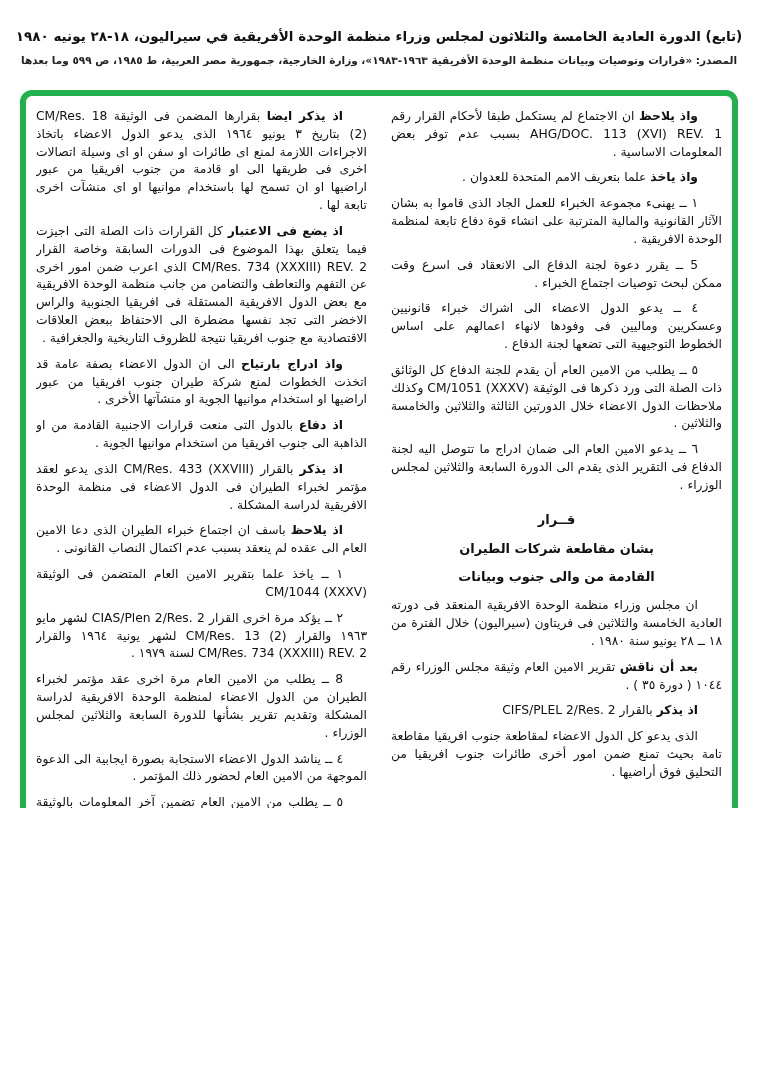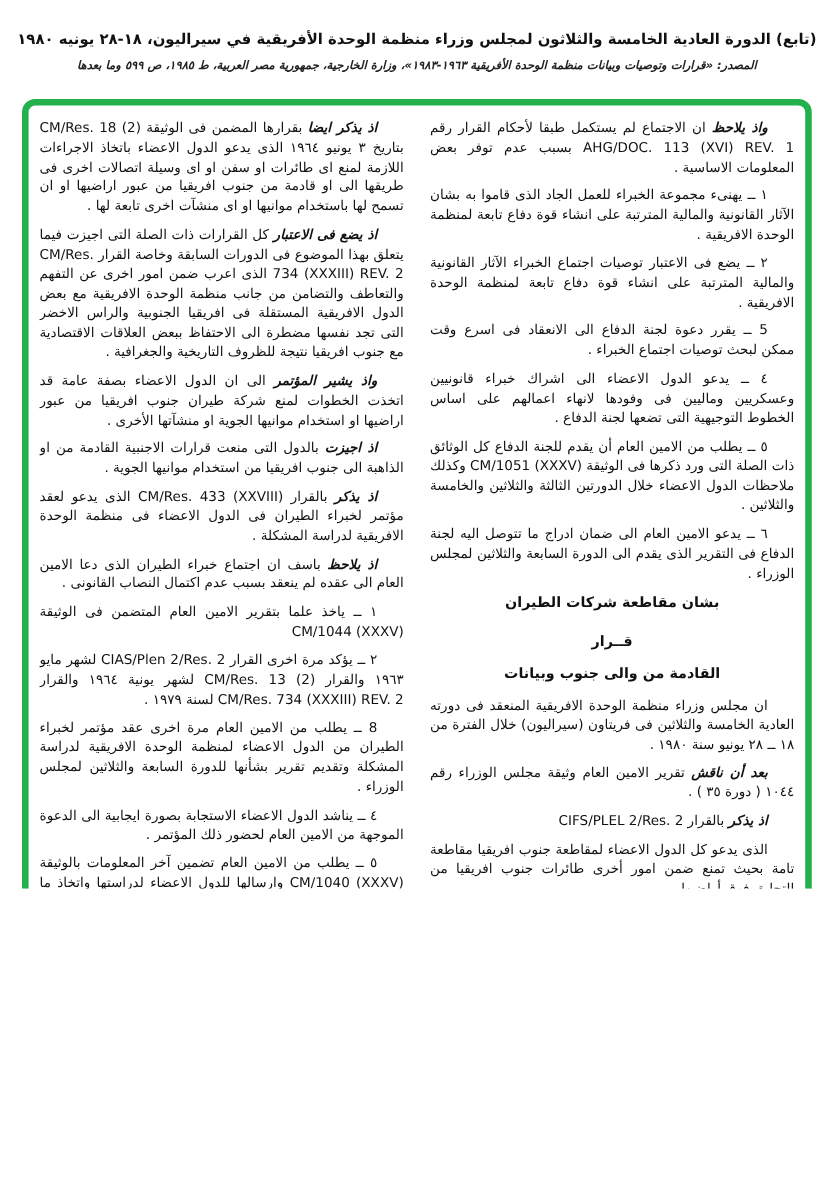--- a/index.html
+++ b/index.html
@@ -9,42 +9,42 @@
     background:#ffffff;
     font-family:"DejaVu Sans",sans-serif;
     color:#111111;
     overflow:hidden;
   }
   .hdr{
     position:absolute;left:0;right:0;
     text-align:center;direction:rtl;
   }
   .hdr-title{top:28px;font-size:13.5px;font-weight:bold;letter-spacing:0;}
-  .hdr-source{top:54px;font-size:10.5px;font-weight:bold;color:#222;font-style:italic;}
+  .hdr-source{top:54px;font-size:10.5px;font-weight:bold;color:#222;}
   .frame{
     position:absolute;
     left:20px;top:90px;width:718px;height:924px;
     border:6px solid #22b14c;
     border-radius:12px;
     box-sizing:border-box;
     padding:12px 10px 10px 10px;
     overflow:hidden;
     background:#ffffff;
   }
   .columns{
     display:flex;direction:rtl;gap:24px;height:100%;
   }
   .col{flex:1 1 0;direction:rtl;overflow:hidden;}
   .para{
     margin:0 0 8px 0;
     font-size:12.3px;line-height:1.45;
     text-align:justify;direction:rtl;
     text-indent:24px;
   }
-  .para b{font-weight:bold;font-style:italic;}
+  .para b{font-weight:bold;}
   .para.code{
     direction:ltr;text-align:left;text-indent:0;
     font-family:"DejaVu Serif",serif;
     font-size:12.5px;
     margin:14px 0 12px 0;
   }
   .para.heading{
     text-align:center;text-indent:0;font-weight:bold;
     font-size:13px;margin:10px 0 10px 0;
   }
@@ -60,39 +60,39 @@
 <div class="page" style="color: rgb(17, 17, 17);">
 
   <div class="hdr hdr-title" style="position:absolute;top:28px;">(تابع) الدورة العادية الخامسة والثلاثون لمجلس وزراء منظمة الوحدة الأفريقية في سيراليون، ١٨-٢٨ يونيه ١٩٨٠</div>
 
   <div class="hdr hdr-source" style="position:absolute;top:54px;">المصدر: «قرارات وتوصيات وبيانات منظمة الوحدة الأفريقية ١٩٦٣-١٩٨٣»، وزارة الخارجية، جمهورية مصر العربية، ط ١٩٨٥، ص ٥٩٩ وما بعدها</div>
 
   <div class="frame" style="border-color: rgb(34, 177, 76);">
     <div class="columns">
       <div class="col">
           <p class="para body"><b>واذ يلاحظ</b><span> ان الاجتماع لم يستكمل طبقا لأحكام القرار رقم AHG/DOC. 113 (XVI) REV. 1 بسبب عدم توفر بعض المعلومات الاساسية .</span></p>
+          <p class="para body"><b>واذ ياخذ</b><span> علما بتعريف الامم المتحدة للعدوان .</span></p>
           <p class="para body"><span>١ ــ يهنىء مجموعة الخبراء للعمل الجاد الذى قاموا به بشان الآثار القانونية والمالية المترتبة على انشاء قوة دفاع تابعة لمنظمة الوحدة الافريقية .</span></p>
-          <p class="para body"><span>٢ ــ يضع فى الاعتبار توصيات اجتماع الخبراء الآثار القانونية والمالية المترتبة على انشاء قوة دفاع تابعة لمنظمة الوحدة الافريقية .</span></p>
           <p class="para body"><span>5 ــ يقرر دعوة لجنة الدفاع الى الانعقاد فى اسرع وقت ممكن لبحث توصيات اجتماع الخبراء .</span></p>
           <p class="para body"><span>٤ ــ يدعو الدول الاعضاء الى اشراك خبراء قانونيين وعسكريين وماليين فى وفودها لانهاء اعمالهم على اساس الخطوط التوجيهية التى تضعها لجنة الدفاع .</span></p>
           <p class="para body"><span>٥ ــ يطلب من الامين العام أن يقدم للجنة الدفاع كل الوثائق ذات الصلة التى ورد ذكرها فى الوثيقة CM/1051 (XXXV) وكذلك ملاحظات الدول الاعضاء خلال الدورتين الثالثة والثلاثين والخامسة والثلاثين .</span></p>
           <p class="para body"><span>٦ ــ يدعو الامين العام الى ضمان ادراج ما تتوصل اليه لجنة الدفاع فى التقرير الذى يقدم الى الدورة السابعة والثلاثين لمجلس الوزراء .</span></p>
+          <p class="para heading first"><span>قــرار</span></p>
           <p class="para heading"><span>بشان مقاطعة شركات الطيران</span></p>
-          <p class="para heading first"><span>قــرار</span></p>
           <p class="para heading"><span>القادمة من والى جنوب وبيانات</span></p>
           <p class="para body"><span>ان مجلس وزراء منظمة الوحدة الافريقية المنعقد فى دورته العادية الخامسة والثلاثين فى فريتاون (سيراليون) خلال الفترة من ١٨ ــ ٢٨ يونيو سنة ١٩٨٠ .</span></p>
           <p class="para body"><b>بعد أن ناقش</b><span> تقرير الامين العام وثيقة مجلس الوزراء رقم ١٠٤٤ ( دورة ٣٥ ) .</span></p>
           <p class="para body"><b>اذ يذكر</b><span> بالقرار CIFS/PLEL 2/Res. 2</span></p>
           <p class="para body"><span>الذى يدعو كل الدول الاعضاء لمقاطعة جنوب افريقيا مقاطعة تامة بحيث تمنع ضمن امور أخرى طائرات جنوب افريقيا من التحليق فوق أراضيها .</span></p>
         </div>
       <div class="col">
           <p class="para body"><b>اذ يذكر ايضا</b><span> بقرارها المضمن فى الوثيقة CM/Res. 18 (2) بتاريخ ٣ يونيو ١٩٦٤ الذى يدعو الدول الاعضاء باتخاذ الاجراءات اللازمة لمنع اى طائرات او سفن او اى وسيلة اتصالات اخرى فى طريقها الى او قادمة من جنوب افريقيا من عبور اراضيها او ان تسمح لها باستخدام موانيها او اى منشآت اخرى تابعة لها .</span></p>
           <p class="para body"><b>اذ يضع فى الاعتبار</b><span> كل القرارات ذات الصلة التى اجيزت فيما يتعلق بهذا الموضوع فى الدورات السابقة وخاصة القرار CM/Res. 734 (XXXIII) REV. 2 الذى اعرب ضمن امور اخرى عن التفهم والتعاطف والتضامن من جانب منظمة الوحدة الافريقية مع بعض الدول الافريقية المستقلة فى افريقيا الجنوبية والراس الاخضر التى تجد نفسها مضطرة الى الاحتفاظ ببعض العلاقات الاقتصادية مع جنوب افريقيا نتيجة للظروف التاريخية والجغرافية .</span></p>
-          <p class="para body"><b>واذ يشير المؤتمر</b><span> الى ان الدول الاعضاء بصفة عامة قد اتخذت الخطوات لمنع شركة طيران جنوب افريقيا من عبور اراضيها او استخدام موانيها الجوية او منشآتها الأخرى .</span></p>
-          <p class="para body"><b>اذ اجيزت</b><span> بالدول التى منعت قرارات الاجنبية القادمة من او الذاهبة الى جنوب افريقيا من استخدام موانيها الجوية .</span></p>
+          <p class="para body"><b>واذ ادراج بارتياح</b><span> الى ان الدول الاعضاء بصفة عامة قد اتخذت الخطوات لمنع شركة طيران جنوب افريقيا من عبور اراضيها او استخدام موانيها الجوية او منشآتها الأخرى .</span></p>
+          <p class="para body"><b>اذ دفاع</b><span> بالدول التى منعت قرارات الاجنبية القادمة من او الذاهبة الى جنوب افريقيا من استخدام موانيها الجوية .</span></p>
           <p class="para body"><b>اذ يذكر</b><span> بالقرار CM/Res. 433 (XXVIII) الذى يدعو لعقد مؤتمر لخبراء الطيران فى الدول الاعضاء فى منظمة الوحدة الافريقية لدراسة المشكلة .</span></p>
           <p class="para body"><b>اذ يلاحظ</b><span> باسف ان اجتماع خبراء الطيران الذى دعا الامين العام الى عقده لم ينعقد بسبب عدم اكتمال النصاب القانونى .</span></p>
           <p class="para body"><span>١ ــ ياخذ علما بتقرير الامين العام المتضمن فى الوثيقة CM/1044 (XXXV)</span></p>
           <p class="para body"><span>٢ ــ يؤكد مرة اخرى القرار CIAS/Plen 2/Res. 2 لشهر مايو ١٩٦٣ والقرار CM/Res. 13 (2) لشهر يونية ١٩٦٤ والقرار CM/Res. 734 (XXXIII) REV. 2 لسنة ١٩٧٩ .</span></p>
           <p class="para body"><span>8 ــ يطلب من الامين العام مرة اخرى عقد مؤتمر لخبراء الطيران من الدول الاعضاء لمنظمة الوحدة الافريقية لدراسة المشكلة وتقديم تقرير بشأنها للدورة السابعة والثلاثين لمجلس الوزراء .</span></p>
           <p class="para body"><span>٤ ــ يناشد الدول الاعضاء الاستجابة بصورة ايجابية الى الدعوة الموجهة من الامين العام لحضور ذلك المؤتمر .</span></p>
           <p class="para body"><span>٥ ــ يطلب من الامين العام تضمين آخر المعلومات بالوثيقة CM/1040 (XXXV) وارسالها للدول الاعضاء لدراستها واتخاذ ما تراه من اجراء ممكن قبل عقد ذلك الاجتماع .</span></p>
         </div>
     </div>
   </div>

